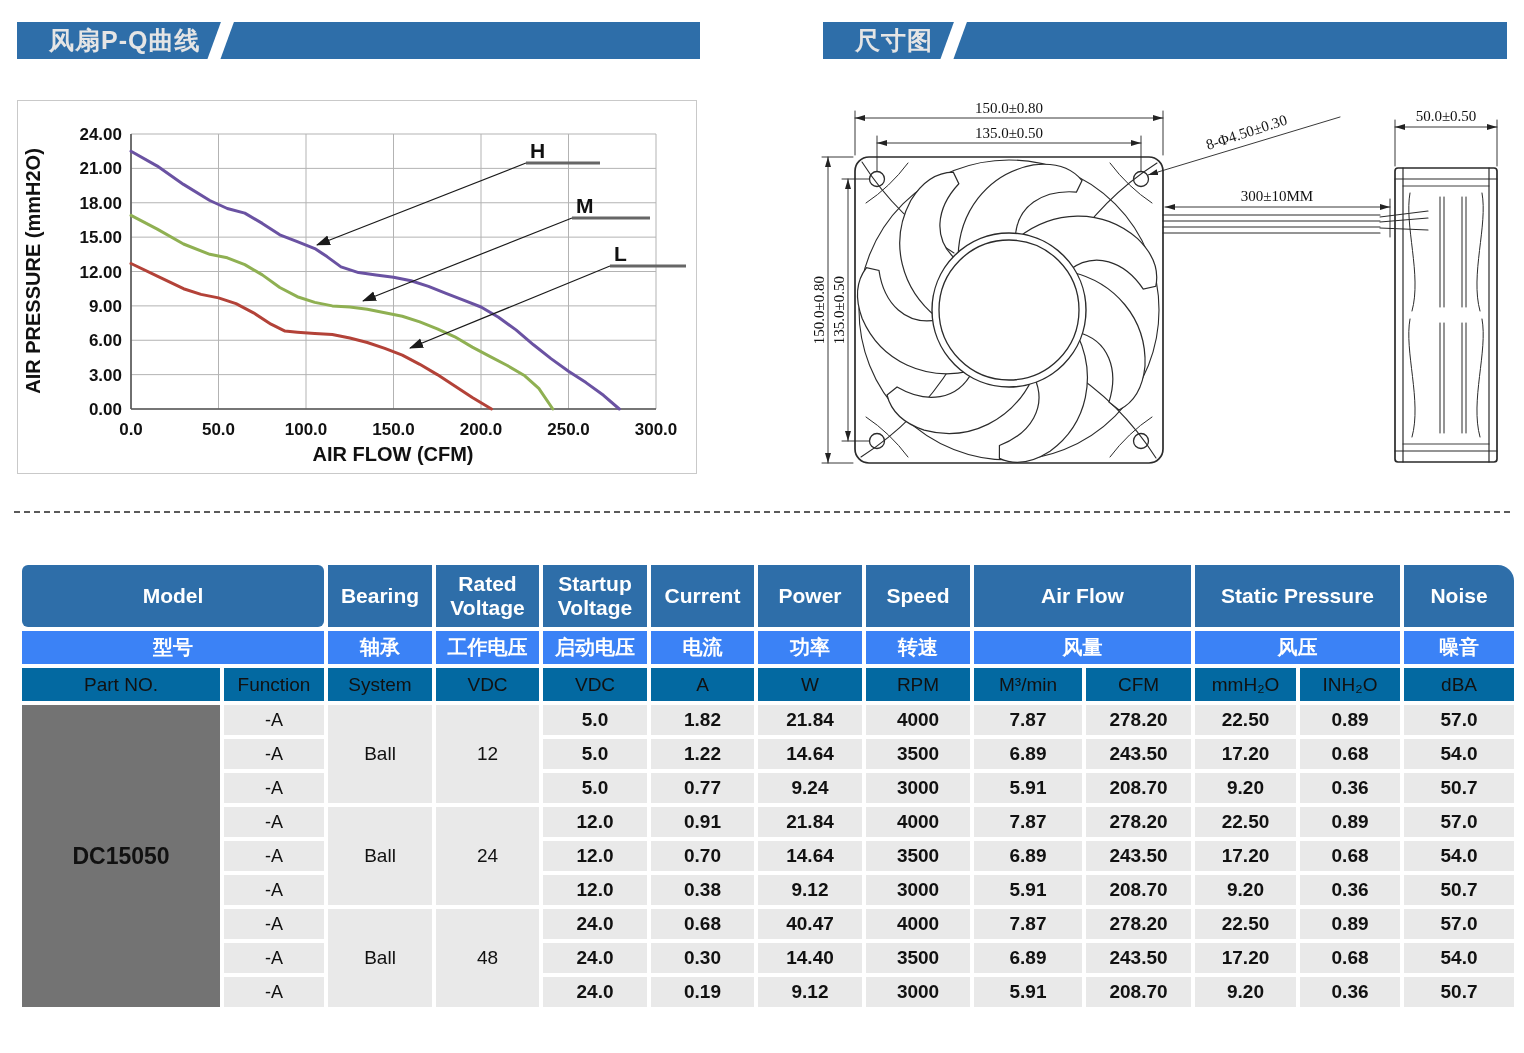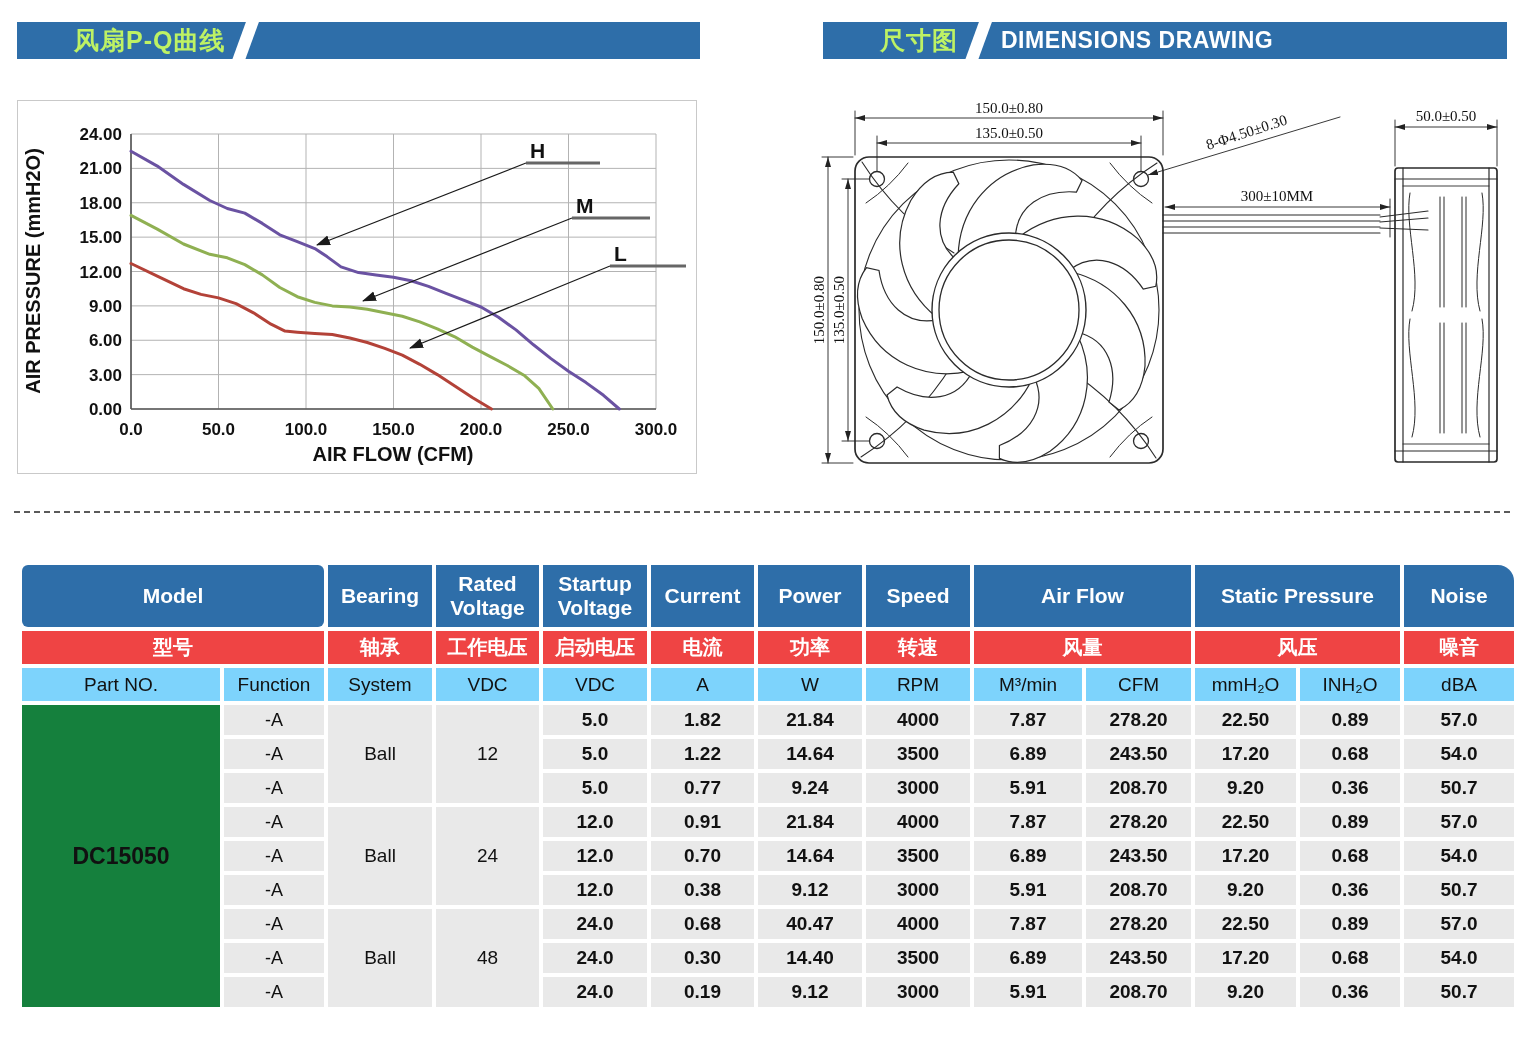--- a/index.html
+++ b/index.html
@@ -1,21 +1,21 @@
 <!DOCTYPE html>
 <html><head>
 <meta charset="utf-8">
 <style>
   html,body{margin:0;padding:0;background:#fff;}
   #page{position:relative;width:1524px;height:1053px;background:#fff;overflow:hidden;
         font-family:"Liberation Sans",sans-serif;}
 
   
   .secbar{position:absolute;height:37px;display:flex;align-items:center;overflow:hidden;}
-  .secbar .zh{color:#bef264;font-size:25px;font-weight:700;padding-left:32px;white-space:nowrap;letter-spacing:1px;margin-left:25px;}
+  .secbar .zh{color:#e5e5e5;font-size:25px;font-weight:700;padding-left:32px;white-space:nowrap;letter-spacing:1px;}
   .secbar .slash{width:13px;height:60px;background:#fff;transform:skewX(-20deg);margin:0 16px 0 14px;flex:0 0 auto;}
   .secbar .en{color:#fff;font-size:23px;font-weight:700;white-space:nowrap;letter-spacing:.5px;}
 
   #curve-bar{left:17px;top:22px;width:683px;}
   #dim-bar{left:823px;top:22px;width:684px;text-align:center;}
 
   
   #chart-box{position:absolute;left:17px;top:100px;width:678px;height:372px;background:#fff;
              border:1px solid #c9c9c9;}
   #chart-svg{display:block;}
@@ -26,42 +26,41 @@
   
   #divider{position:absolute;left:14px;top:511px;width:1496px;border-top:2px dashed #5a5a5a;}
 
   
   #spec-table{position:absolute;left:18px;top:561px;width:1488px;border-collapse:separate;
               border-spacing:4px;table-layout:fixed;}
   #spec-table td,#spec-table th{text-align:center;vertical-align:middle;padding:0;}
   tr.h-en th{background:#2e6ea9;color:#fff;font-size:21px;font-weight:700;height:62px;line-height:1.15;}
   tr.h-en th.corner-tl{border-top-left-radius:16px;border-radius:6px;}
   tr.h-en th.corner-tr{border-top-right-radius:16px;}
-  tr.h-zh th{background:#ef4444;color:#fff;font-size:20px;font-weight:700;height:33px;}
-  tr.h-un td{background:#7dd3fc;color:#111;font-size:19px;font-weight:400;height:33px;}
+  tr.h-zh th{background:#3b82f6;color:#fff;font-size:20px;font-weight:700;height:33px;}
+  tr.h-un td{background:#0369a1;color:#111;font-size:19px;font-weight:400;height:33px;}
   #spec-body td{background:#e9e9e9;color:#111;height:30px;}
   #spec-body td.num{font-size:19px;font-weight:700;}
   #spec-body td.fn{font-size:18px;font-weight:400;}
   #spec-body td.mid{font-size:19px;font-weight:400;margin-top:40px;}
-  #spec-body td.part{background:#15803d;font-size:23px;font-weight:700;}
+  #spec-body td.part{background:#737373;font-size:23px;font-weight:700;}
 </style>
 </head>
 <body>
 
 <div id="page">
 
   <div class="secbar" id="curve-bar" style="background:#2e6ea9;">
     <span class="zh">风扇P-Q曲线</span>
     <span class="slash"></span>
   </div>
 
   <div class="secbar" id="dim-bar" style="background:#2e6ea9;">
     <span class="zh">尺寸图</span>
     <span class="slash"></span>
-    <span class="en">DIMENSIONS DRAWING</span>
   </div>
 
   <div id="chart-box">
     <svg id="chart-svg" width="678" height="372" viewBox="0 0 678 372">
       <defs>
         <marker id="ah" orient="auto" markerUnits="userSpaceOnUse" markerWidth="14" markerHeight="12" refX="13" refY="5">
           <path d="M0,0 L14,5 L0,10 z" fill="#1a1a1a"></path>
         </marker>
       </defs>
       <g id="chart-grid">

